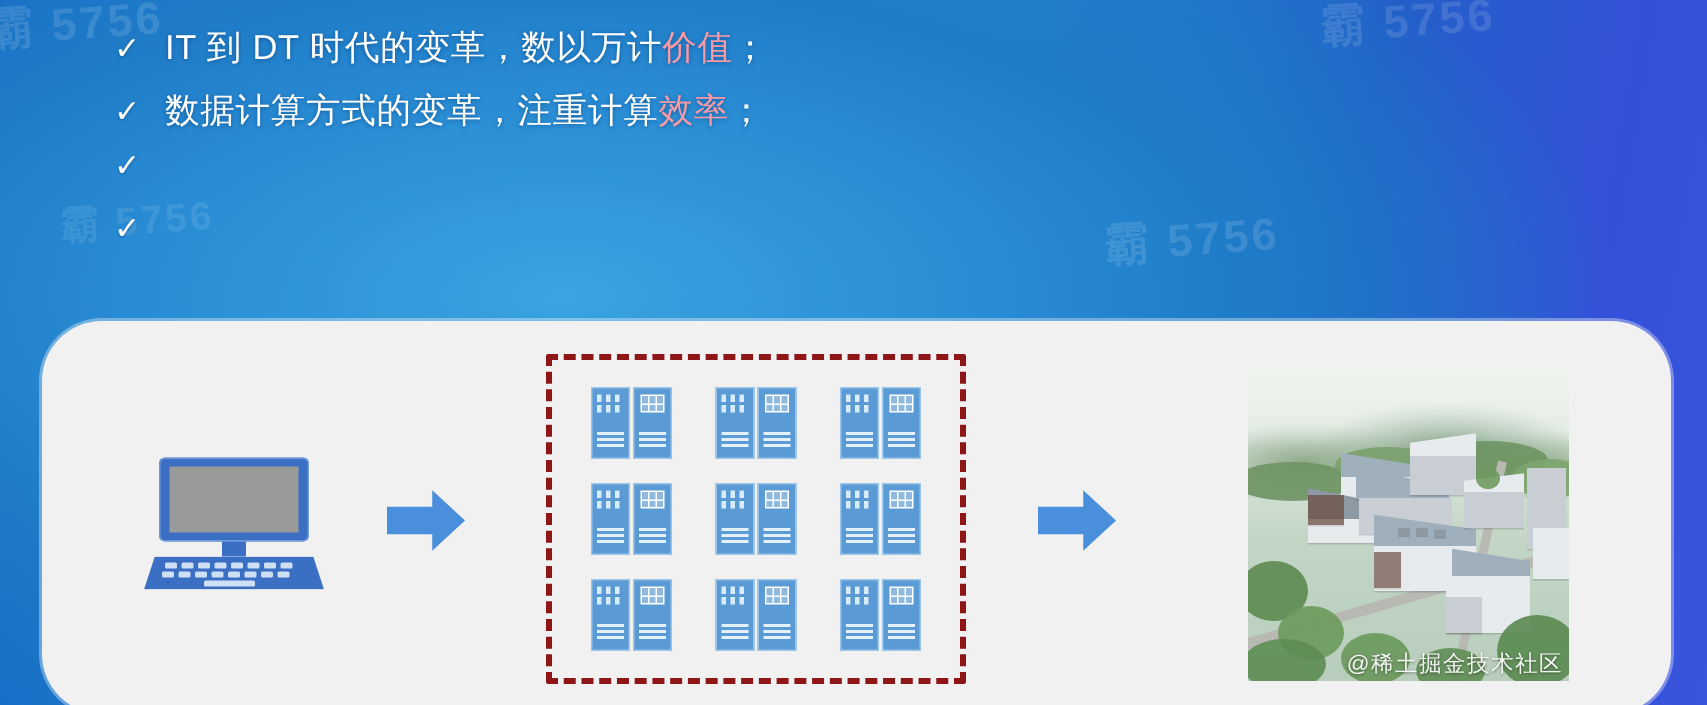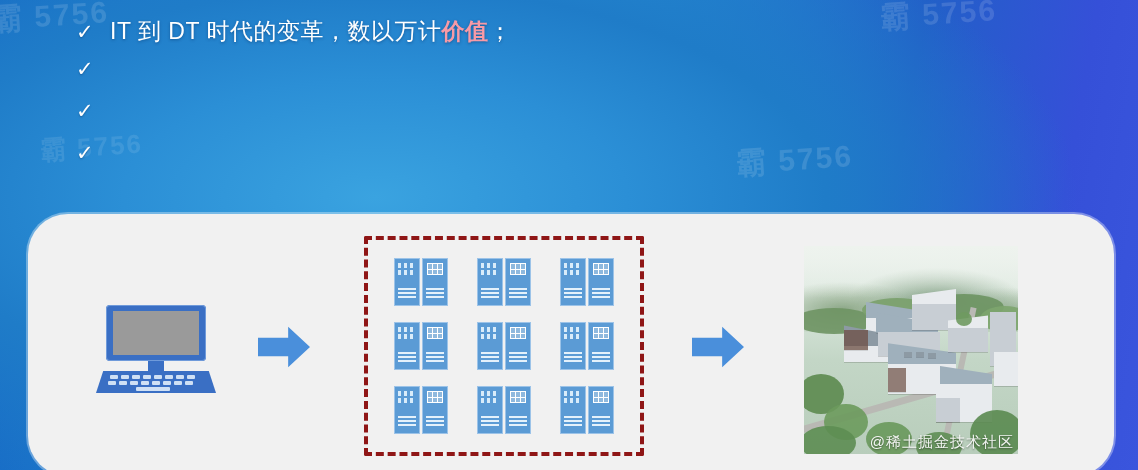--- a/index.html
+++ b/index.html
@@ -32,21 +32,21 @@
   .bullet{display:flex;align-items:baseline;height:42px;}
   .check{
     width:34px;flex:0 0 34px;color:#ffffff;font-size:21px;line-height:1;
     text-shadow:0 1px 2px rgba(0,30,70,.35);
   }
   .btext{
     font-size:23px;color:#ffffff;letter-spacing:.5px;
     text-shadow:0 1px 3px rgba(0,40,90,.45);
     white-space:nowrap;
   }
-  .hl{color:#f79aa6;font-weight:bold;}
+  .hl{color:#f79aa6;}
 
   
   #card{
     position:absolute;left:28px;top:214px;width:1086px;height:262px;
     background:#f1f1f1;border-radius:40px;
     box-shadow:0 0 0 2px rgba(255,255,255,.35);
   }
 
   
   #computer{position:absolute;left:96px;top:305px;width:120px;height:88px;}
@@ -97,21 +97,21 @@
     position:absolute;left:5px;top:5px;width:16px;height:12px;background:#ffffff;
     display:grid;grid-template-columns:repeat(3,1fr);grid-template-rows:repeat(2,1fr);
     gap:1px;padding:1px;box-sizing:border-box;
   }
   .gcell{background:#8fb9de;}
   .baselines{position:absolute;left:4px;bottom:6px;width:18px;}
   .baselines span{display:block;height:1.5px;background:#e4f1fb;margin-bottom:2.5px;}
 
   
   #photo{
-    position:absolute;left:804px;top:246px;width:214px;height:208px;
+    position:absolute;left:832px;top:246px;width:214px;height:208px;
     overflow:hidden;background:#cfd8d4;
   }
   .sky{position:absolute;inset:0;background:linear-gradient(180deg,#e9f0ea 0%,#dfeae1 22%,#cfdfd2 40%,#c3d6c6 55%,#b8cdbb 100%);}
   .hills{position:absolute;left:0;top:0;width:214px;height:86px;
     background:
       radial-gradient(ellipse 110px 40px at 18% 74%, #7f9c78 0%, rgba(127,156,120,0) 70%),
       radial-gradient(ellipse 120px 44px at 62% 62%, #6e9070 0%, rgba(110,144,112,0) 72%),
       radial-gradient(ellipse 100px 36px at 95% 78%, #88a582 0%, rgba(136,165,130,0) 72%);
     opacity:.85;}
   .mist{position:absolute;left:0;top:0;width:214px;height:52px;background:linear-gradient(180deg,#eef3ee 0%,rgba(238,243,238,0) 100%);}
@@ -140,20 +140,21 @@
 
   <div id="bullets">
 
     <div class="bullet">
       <span class="check">✓</span>
       <span class="btext"><span>IT 到 DT 时代的变革，数以万计</span><span class="hl">价值</span><span>；</span></span>
     </div>
 
     <div class="bullet">
       <span class="check">✓</span>
+      <span class="btext"><span>数据计算方式的变革，注重计算</span><span class="hl">效率</span><span>；</span></span>
     </div>
 
     <div class="bullet">
       <span class="check">✓</span>
     </div>
 
     <div class="bullet">
       <span class="check">✓</span>
     </div>
 

